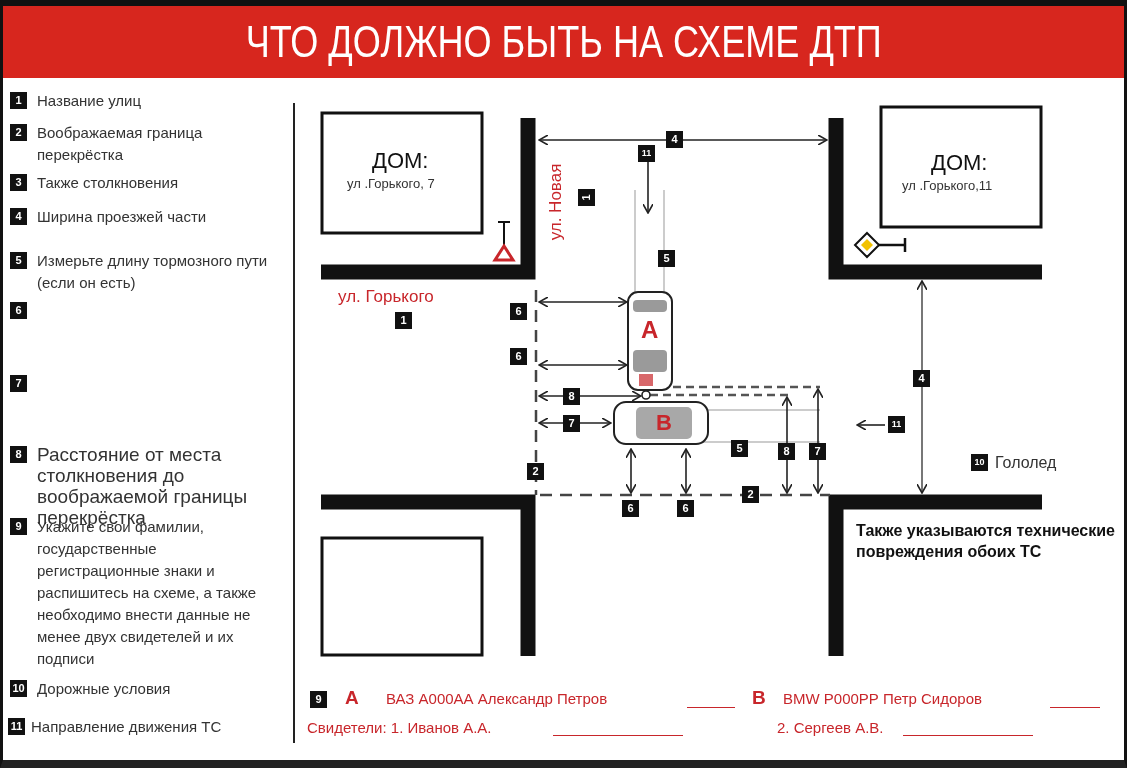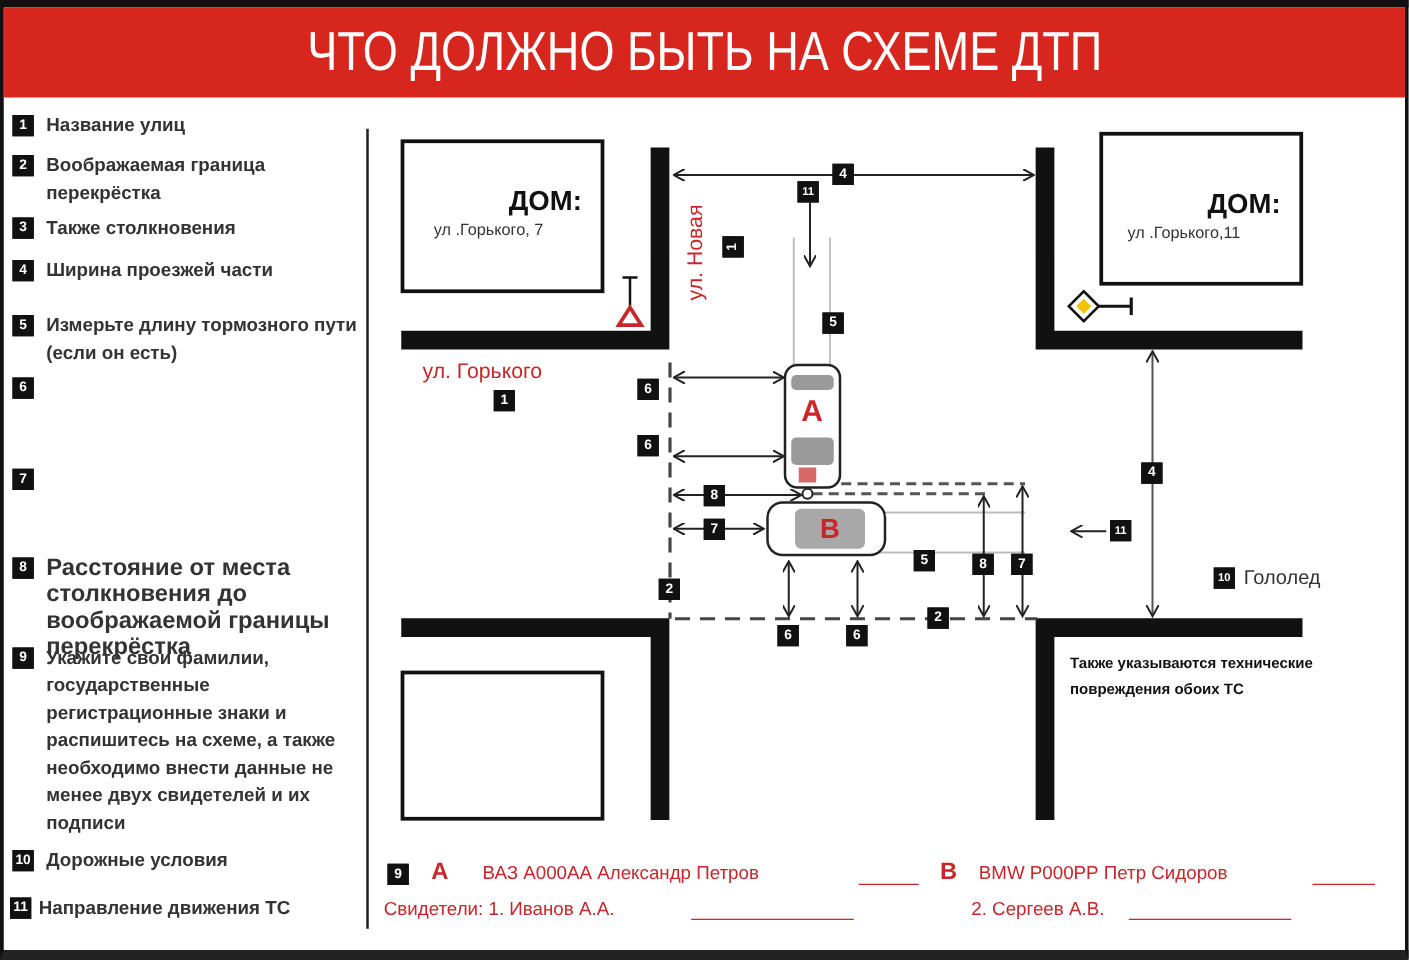--- a/index.html
+++ b/index.html
@@ -4,30 +4,30 @@
 <style>
   html,body{margin:0;padding:0;}
   body{width:1127px;height:768px;background:#ffffff;position:relative;overflow:hidden;font-family:"Liberation Sans",sans-serif;color:#1a1a1a;}
   .frame{position:absolute;left:0;top:0;width:1127px;height:768px;box-sizing:border-box;border:3px solid #111;border-top:6px solid #111;border-bottom:8px solid #222;}
   .title-bar{position:absolute;left:3px;top:6px;width:1121px;height:72px;background:#d7261e;display:flex;align-items:center;justify-content:center;}
   .title-bar span{color:#fff;font-size:44px;letter-spacing:0px;transform:scaleX(0.82);white-space:nowrap;font-weight:normal;}
   .legend{position:absolute;left:10px;top:88px;width:285px;}
   .legend-item{position:absolute;left:0;display:flex;align-items:flex-start;}
   .badge{display:inline-flex;align-items:center;justify-content:center;background:#111;color:#fff;font-weight:bold;font-size:11px;min-width:17px;height:17px;box-sizing:border-box;border:1px solid #111;line-height:1;}
   .legend-item .badge{margin-top:2px;margin-right:10px;}
-  .legend-text{font-size:15px;line-height:22px;color:#333;width:260px;font-weight:bold;}
+  .legend-text{font-size:15px;line-height:22px;color:#333;width:260px;}
   .divider{position:absolute;left:293px;top:103px;width:2px;height:640px;background:#222;}
   svg.scheme{position:absolute;left:296px;top:80px;}
   .lbl{position:absolute;white-space:nowrap;}
-  .house-title{font-size:22px;font-weight:bold;color:#111;margin-left:35px;}
+  .house-title{font-size:22px;font-weight:normal;color:#111;}
   .house-addr{font-size:13px;color:#333;}
   .red{color:#c8262b;}
   .map-badge{position:absolute;}
   .street{font-size:17px;}
-  .note{font-size:12px;font-weight:bold;color:#111;line-height:21px;}
+  .note{font-size:16px;font-weight:bold;color:#111;line-height:21px;}
   .sig-line{position:absolute;height:1px;background:#c8262b;}
   .bottom{font-size:15px;}
 </style>
 </head>
 <body>
 
 <div class="frame"></div>
 
 <div class="title-bar">
   <span>ЧТО ДОЛЖНО БЫТЬ НА СХЕМЕ ДТП</span>

